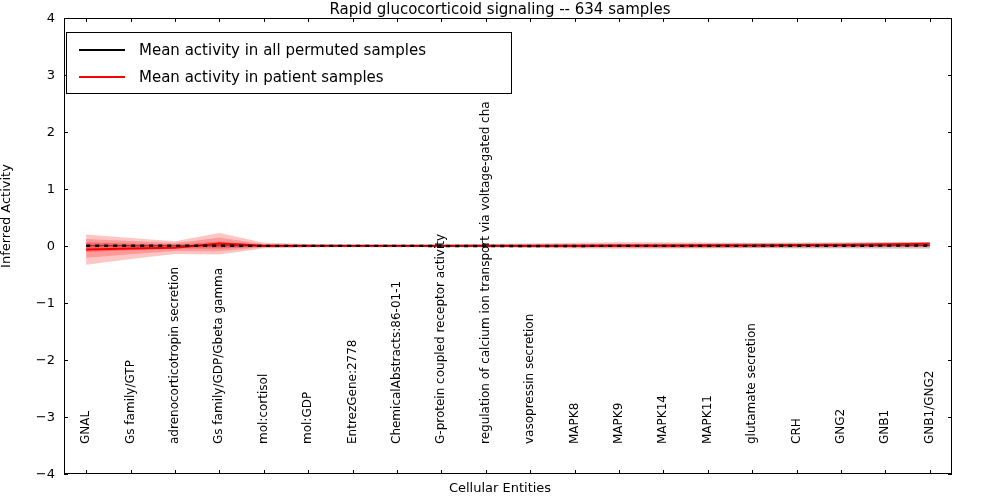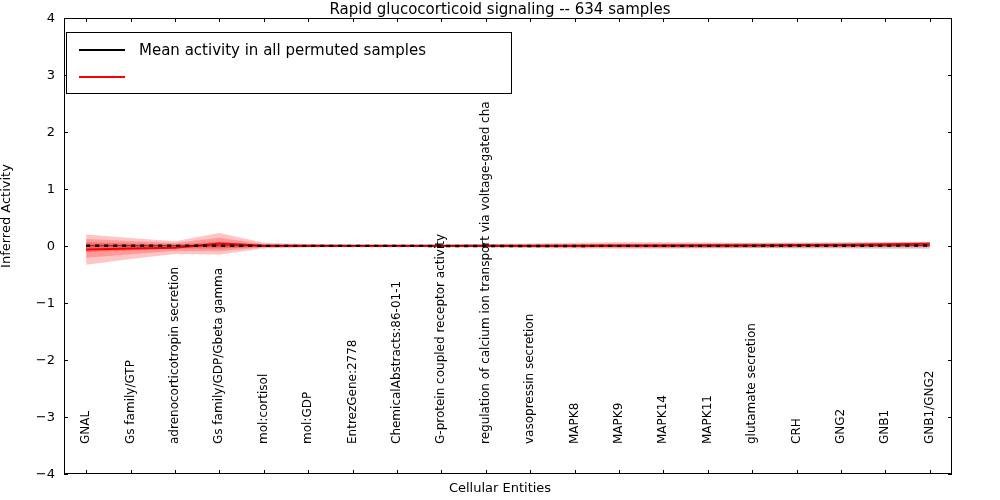--- a/index.html
+++ b/index.html
@@ -259,16 +259,17 @@
 
   <div id="xlabel">Cellular Entities</div>
 
   <div id="legend">
     <div class="legend-row" id="legend-row-0">
       <span class="legend-swatch" style="background: rgb(0, 0, 0);"></span>
       <span class="legend-text">Mean activity in all permuted samples</span>
     </div>
     <div class="legend-row" id="legend-row-1">
       <span class="legend-swatch" style="background: rgb(255, 0, 0);"></span>
+      <span class="legend-text">Mean activity in patient samples</span>
     </div>
   </div>
 
 </div>
 
 </body></html>

